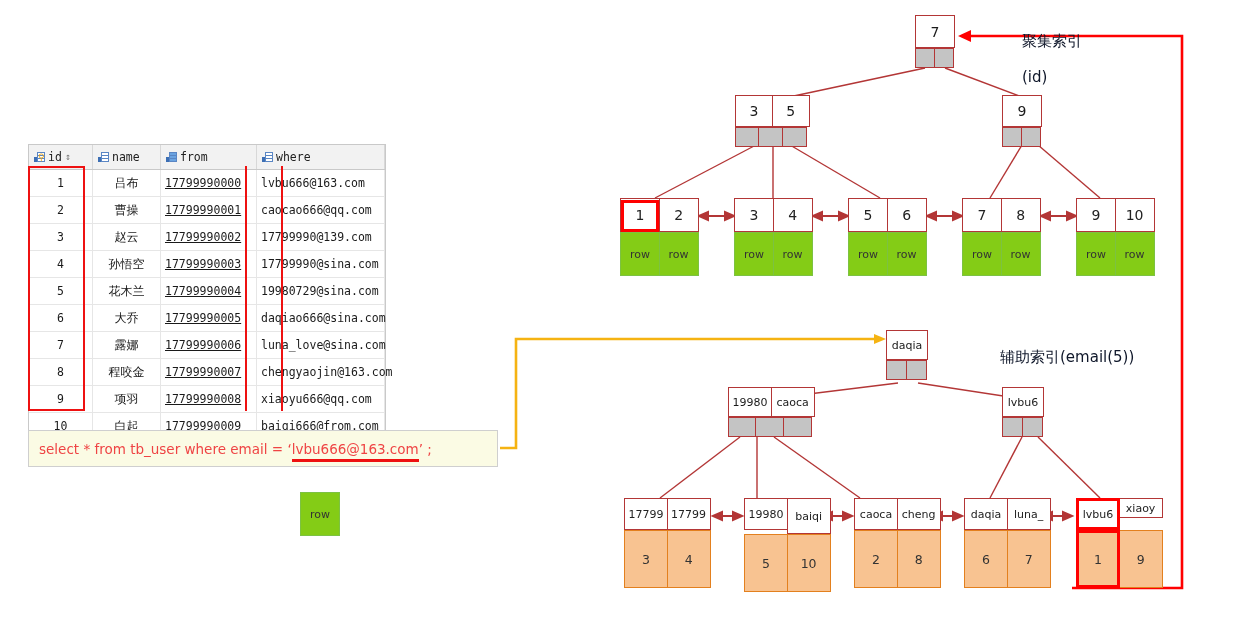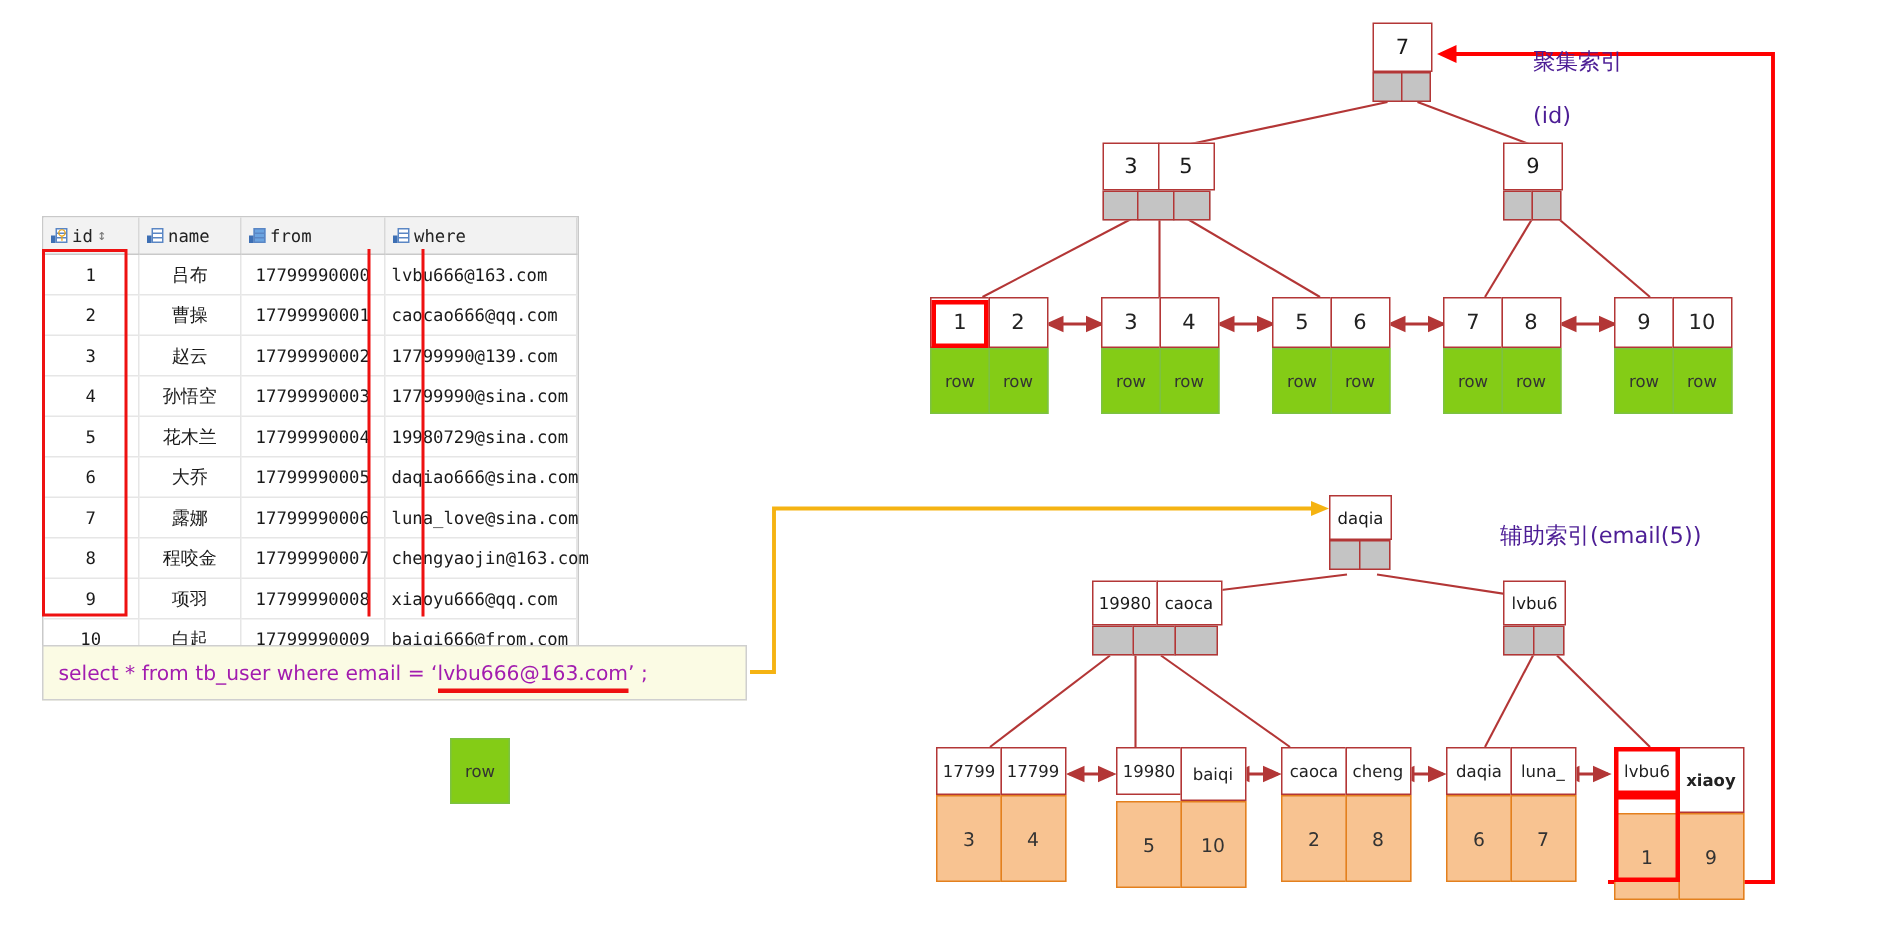--- a/index.html
+++ b/index.html
@@ -38,21 +38,21 @@
   #grid td{
     border-right:1px solid #e6e6e6;
     border-bottom:1px solid #e6e6e6;
     padding:3px 4px;
     height:20px;
     white-space:nowrap;
     color:#1a1a1a;
   }
   #grid td.c-id{text-align:center;width:54px;}
   #grid td.c-name{text-align:center;width:58px;font-family:"DejaVu Sans","Liberation Sans",sans-serif;font-size:12px;}
-  #grid td.c-phone{text-align:center;width:86px;}
+  #grid td.c-phone{text-align:left;width:86px;text-decoration:underline;}
   #grid td.c-email{text-align:left;}
   #grid th.h-id{width:54px;}
   #grid th.h-name{width:58px;}
   #grid th.h-phone{width:86px;}
 
   .hicon{display:inline-block;width:11px;height:10px;vertical-align:-1px;margin-right:3px;position:relative;}
   .hicon .bars{position:absolute;left:3px;top:0;width:8px;height:10px;border:1px solid #5a86c4;box-sizing:border-box;background:#fff;}
   .hicon .bars:after{content:"";position:absolute;left:0;top:2px;width:100%;height:1px;background:#5a86c4;box-shadow:0 3px 0 #5a86c4;}
   .hicon .lead{position:absolute;left:0;top:5px;width:3px;height:5px;background:#3d6fb4;}
   .hicon.filled .bars{background:#6aa3e0;}
@@ -63,21 +63,21 @@
   #hl-id{position:absolute;left:28px;top:166px;width:57px;height:245px;border:2.5px solid #ee1111;box-sizing:border-box;}
   #hl-email{position:absolute;left:245px;top:166px;width:38px;height:245px;border:2.5px solid #ee1111;box-sizing:border-box;border-left-width:2.5px;border-right-width:2.5px;border-top:none;border-bottom:none;}
 
   
   #sqlbox{
     position:absolute;left:28px;top:430px;width:470px;height:37px;
     background:#fbfbe4;border:1px solid #cfcfcf;box-sizing:border-box;
     display:flex;align-items:center;
     padding-left:10px;
     font-family:"DejaVu Sans","Liberation Sans",sans-serif;
-    font-size:13.5px;color:#a21caf;white-space:nowrap;
+    font-size:13.5px;color:#ef4444;white-space:nowrap;
   }
   #sqlbox .u{position:relative;}
   #sqlbox .u:after{content:"";position:absolute;left:0;right:0;bottom:-5px;height:3px;background:#ee1111;}
 
   
   .node{position:absolute;box-sizing:border-box;}
   .keyrow{display:flex;}
   .keycell{
     border:1.4px solid #b33636;background:#ffffff;
     box-sizing:border-box;
@@ -96,21 +96,21 @@
   .datacell{
     box-sizing:border-box;display:flex;align-items:center;justify-content:center;
     font-family:"DejaVu Sans","Liberation Sans",sans-serif;
   }
   .green{background:#84cc16;border:1.4px solid #7cc242;color:#333;font-size:11px;}
   .orange{background:#f8c391;border:1.4px solid #e3801e;color:#333;font-size:12.5px;}
 
   .label-cn{
     position:absolute;
     font-family:"DejaVu Sans","Liberation Sans",sans-serif;
-    font-size:15px;color:#4c1d95;white-space:nowrap;
+    font-size:15px;color:#0f172a;white-space:nowrap;
   }
   svg.under{position:absolute;left:0;top:0;width:1252px;height:623px;}
 
   
   .ring{position:absolute;border:3px solid #ff0000;box-sizing:border-box;}
 </style>
 </head>
 <body>
 
 <div id="stage">
@@ -416,21 +416,21 @@
           <div class="leafkey" style="width: 44px; height: 32px; font-size: 11px; margin-left: -1.4px;">luna_</div>
         </div>
         <div class="ptrrow">
           <div class="datacell orange" style="width: 44px; height: 58px;">6</div>
           <div class="datacell orange" style="width: 44px; height: 58px; margin-left: -1.4px;">7</div>
         </div>
       </div>
       <div class="node" style="left: 1076px; top: 498px;">
         <div class="keyrow">
           <div class="leafkey" style="width: 44px; height: 32px; font-size: 11px;">lvbu6</div>
-          <div class="leafkey" style="width: 44px; height: 44px; font-size: 11px; margin-left: -1.4px; font-weight: bold;">xiaoy</div>
+          <div class="leafkey" style="width: 44px; height: 20px; font-size: 11px; margin-left: -1.4px;">xiaoy</div>
         </div>
         <div class="ptrrow">
           <div class="datacell orange" style="width: 44px; height: 58px;">1</div>
           <div class="datacell orange" style="width: 44px; height: 58px; margin-left: -1.4px;">9</div>
         </div>
       </div>
     </div>
 
   <div class="ring" style="left:621px;top:200px;width:38px;height:32px;"></div>
   <div class="ring" style="left:1076px;top:498px;width:44px;height:32px;"></div>

